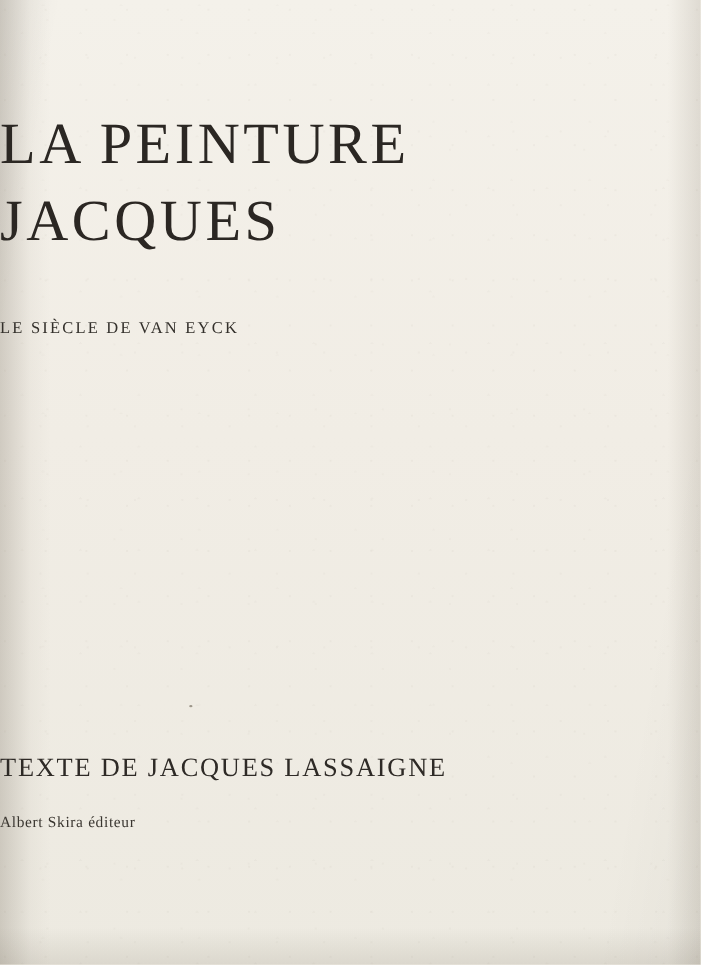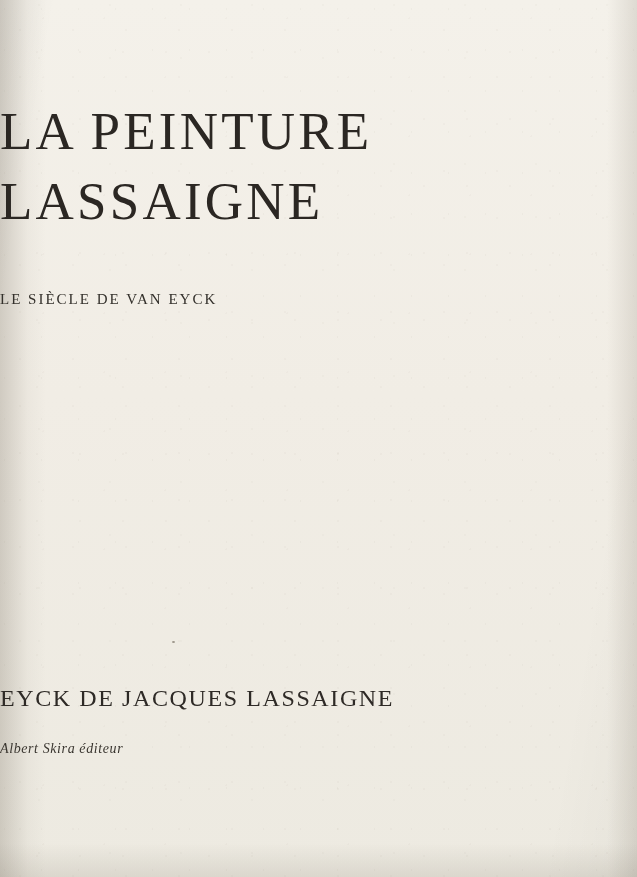--- a/index.html
+++ b/index.html
@@ -111,21 +111,20 @@
     letter-spacing: 1.6px;
     color: #2e2a26;
   }
 
   .publisher {
     position: absolute;
     left: 0;
     right: 0;
     top: 741px;
     font-family: "Liberation Serif", serif;
-    font-style: italic;
     font-size: 14px;
     letter-spacing: 0.6px;
     color: #3a3630;
   }
 
   
   .speck {
     position: absolute;
     left: 172px;
     top: 641px;
@@ -142,25 +141,25 @@
 
   <div id="gutter-shadow"></div>
   <div id="edge-shadow"></div>
   <div id="bottom-shadow"></div>
   <div id="grain"></div>
 
   <div class="content">
 
     <div class="title-block">
       <div class="title-line">LA PEINTURE</div>
-      <div class="title-line">LASSAIGNE</div>
+      <div class="title-line">JACQUES</div>
     </div>
 
     <div class="subtitle">LE SIÈCLE DE VAN EYCK</div>
 
     <div class="speck"></div>
 
-    <div class="author">EYCK DE JACQUES LASSAIGNE</div>
+    <div class="author">TEXTE DE JACQUES LASSAIGNE</div>
 
     <div class="publisher">Albert Skira éditeur</div>
 
   </div>
 </div>
 
 </body></html>

